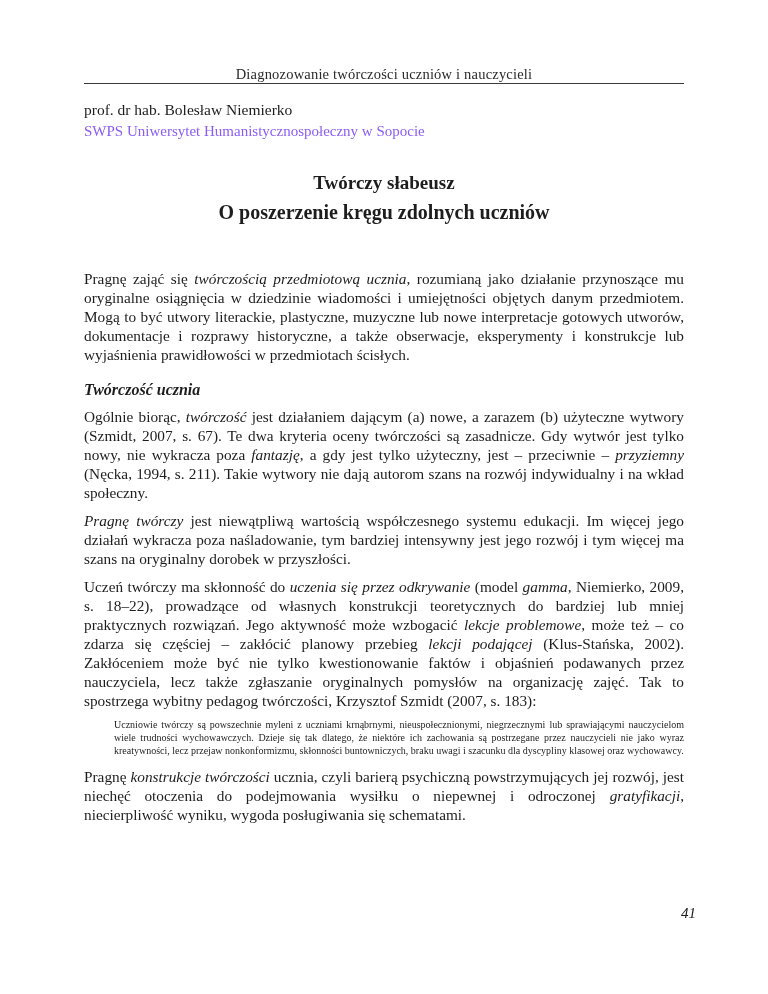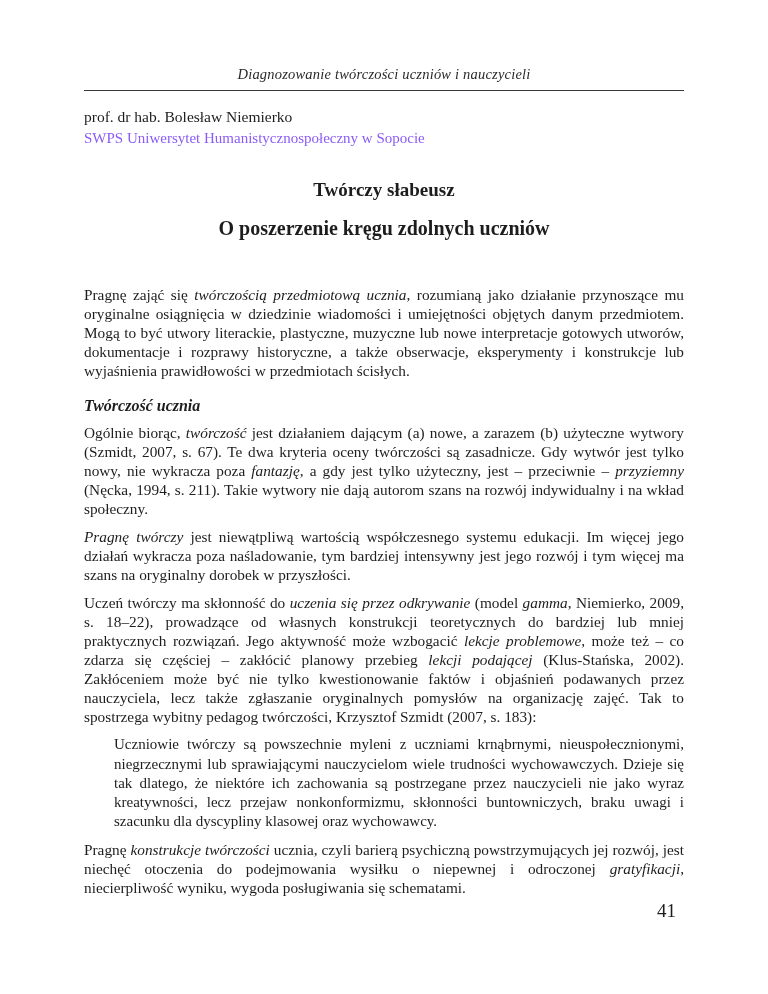--- a/index.html
+++ b/index.html
@@ -14,25 +14,23 @@
     margin: 0 auto;
     background: #ffffff;
     box-sizing: border-box;
     padding: 66px 84px 0 84px;
     font-family: "Liberation Serif", "DejaVu Serif", serif;
     color: #1d1d1d;
     overflow: hidden;
   }
   .running-header {
     text-align: center;
-    font-style: italic;
     font-size: 14.5px;
     letter-spacing: 0.2px;
     color: #2a2a2a;
-    padding-bottom: 7px;
     border-bottom: 1.4px solid #3a3a3a;
   }
   .author-block {
     margin-top: 16px;
   }
   .author {
     font-weight: normal;
     font-size: 15.5px;
     line-height: 1.35;
   }
@@ -42,21 +40,21 @@
     color: #8b5cf6;
     font-family: Liberation Serif, serif;
   }
   .title-block {
     margin-top: 30px;
     text-align: center;
   }
   .article-title {
     font-size: 19px;
     font-weight: bold;
-    margin: 13px;
+    margin: 4px;
     line-height: 1.25;
   }
   .article-subtitle {
     font-size: 20px;
     font-weight: bold;
     margin: 2px 0 0 0;
     line-height: 1.3;
   }
   .article-body {
     margin-top: 44px;
@@ -71,30 +69,31 @@
   }
   .article-body h3 {
     font-size: 16px;
     font-weight: bold;
     margin: 16px 0 7px 0;
     text-align: left;
     font-style: italic;
   }
   .article-body .quote {
     margin: 2px 0 9px 30px;
-    font-size: 15px;
+    font-size: 10px;
     line-height: 1.27;
     text-align: justify;
     font-family: Liberation Serif, serif;
   }
   .page-number {
     position: absolute;
-    right: 92px;
+    right: 72px;
     bottom: 72px;
-    font-size: 19px;
+    font-style: italic;
+    font-size: 15px;
     color: #1d1d1d;
   }
 </style>
 </head>
 <body>
 
 <div class="page">
   <header>
     <div class="running-header">Diagnozowanie twórczości uczniów i nauczycieli</div>
   </header>

